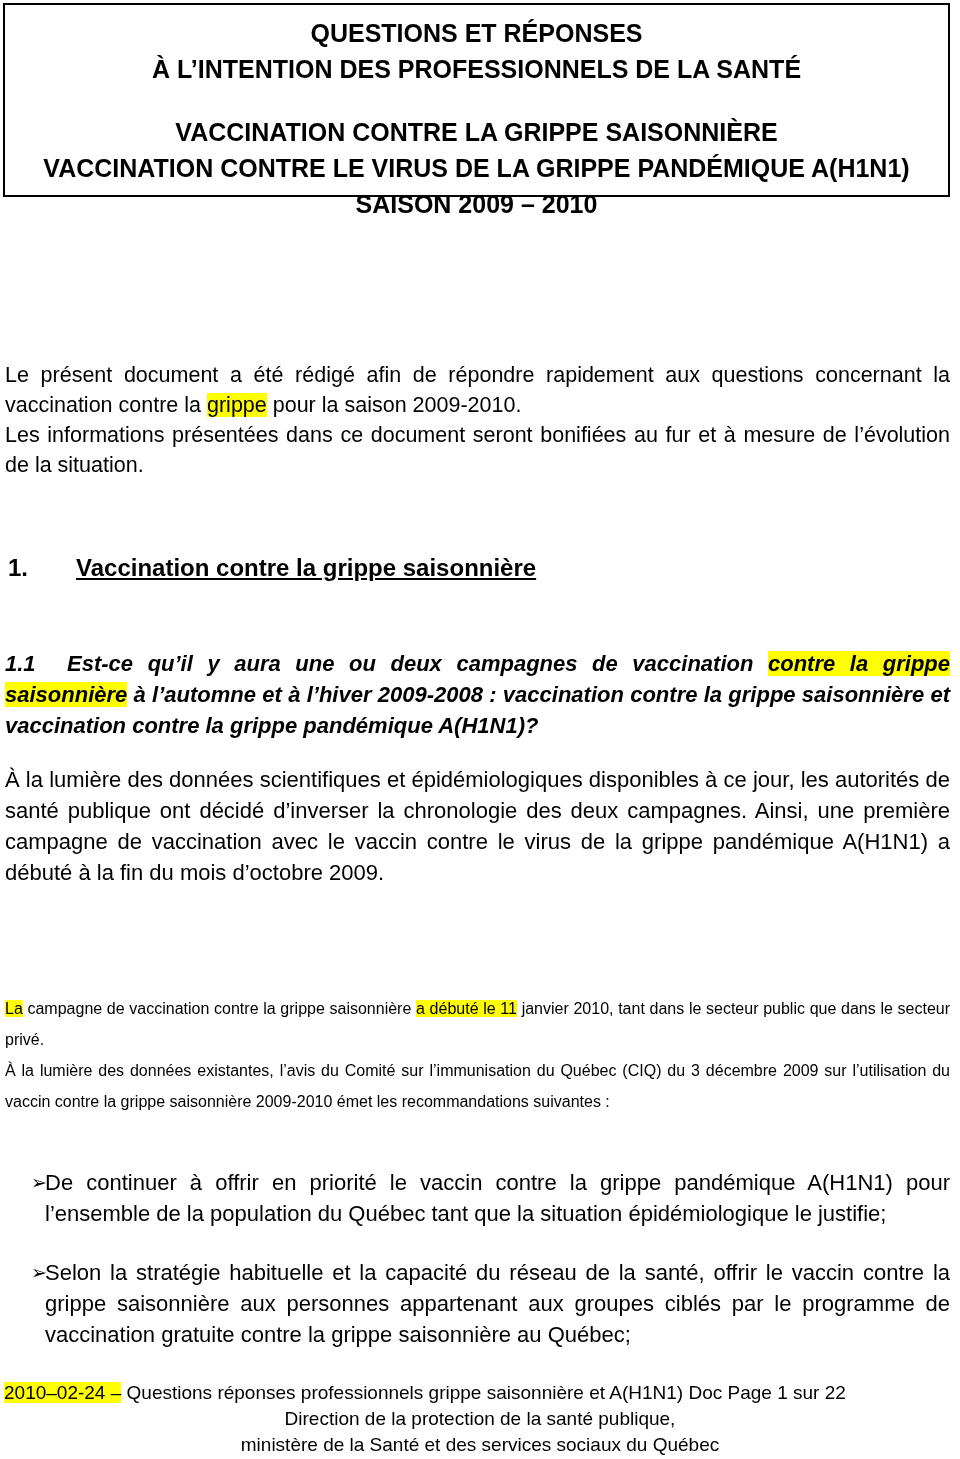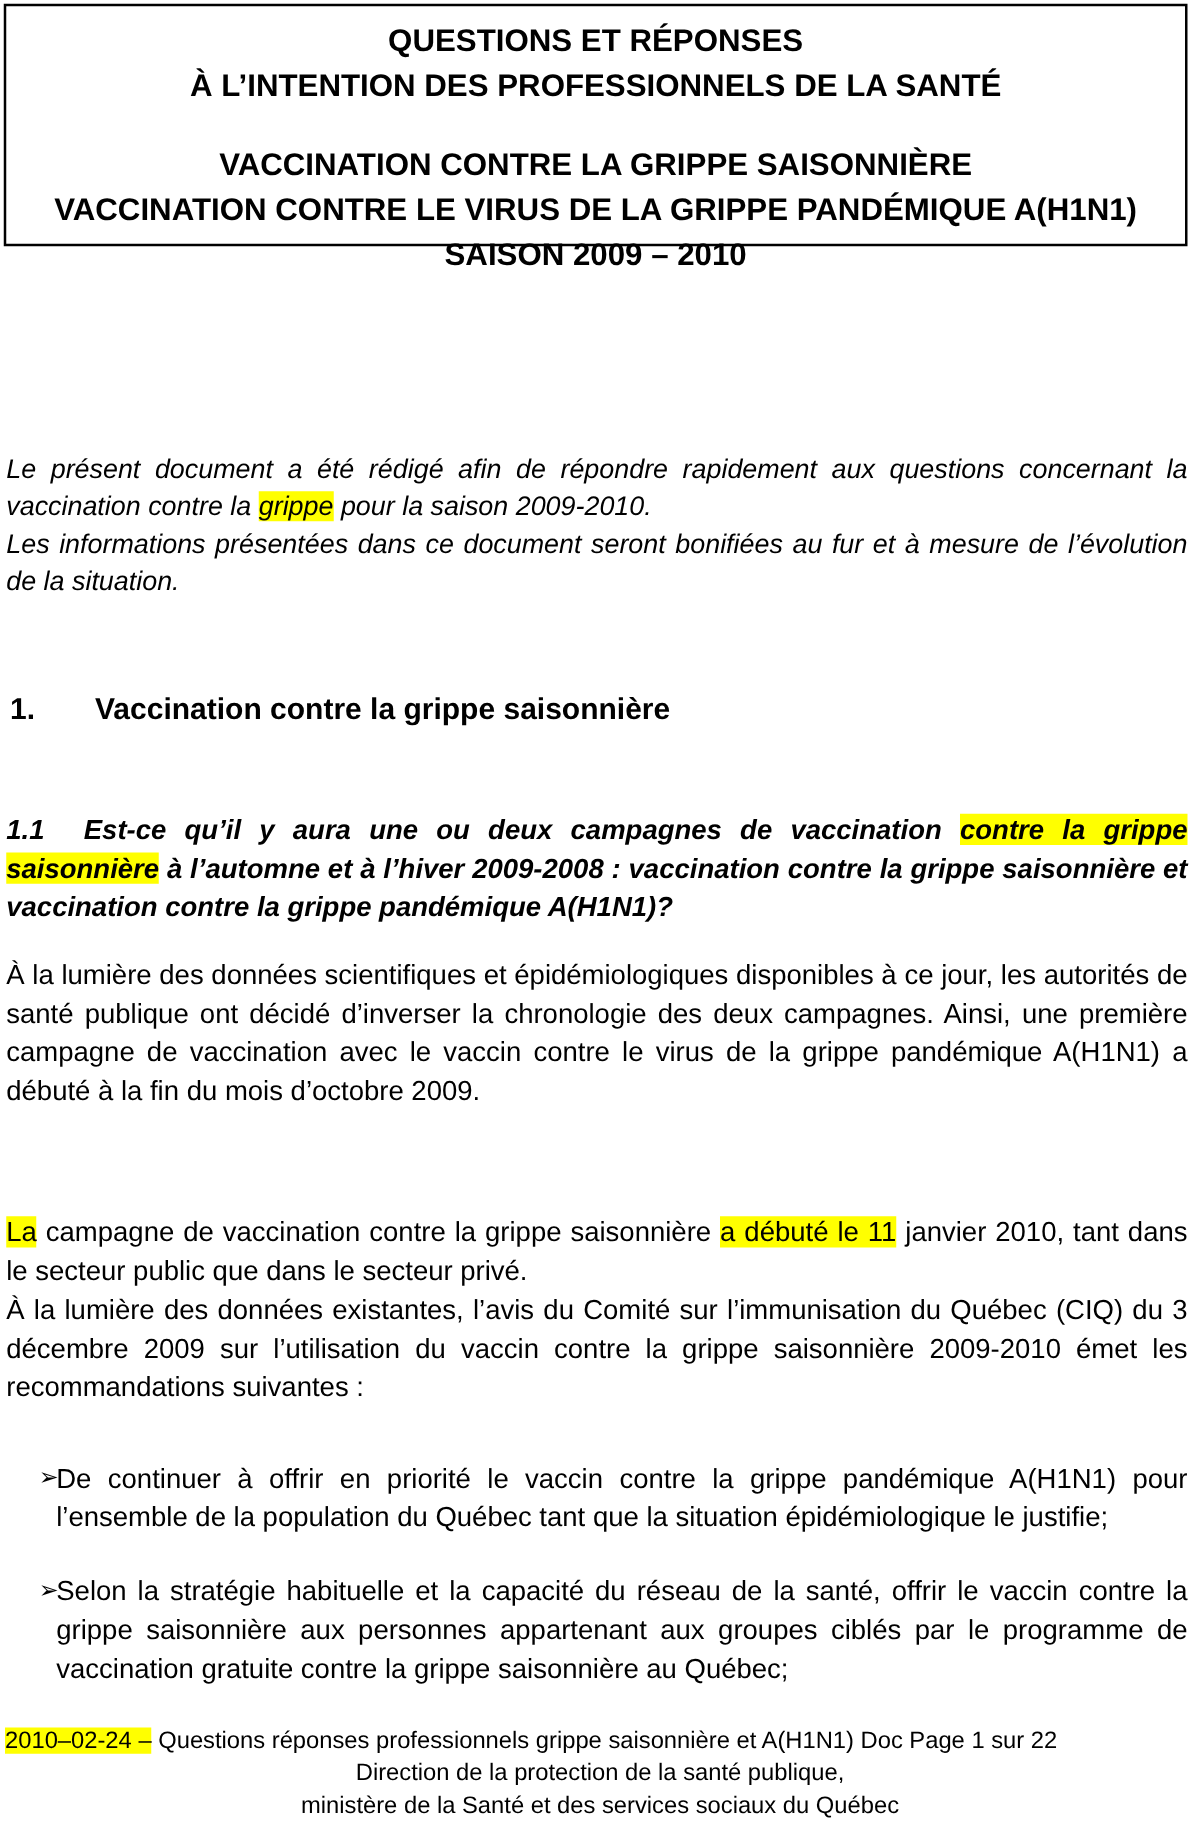--- a/index.html
+++ b/index.html
@@ -57,35 +57,35 @@
     line-height: 30px;
     white-space: nowrap;
   }
 
   
   .intro {
     position: absolute;
     left: 5px;
     top: 360px;
     width: 945px;
-    font-style: italic;
     font-size: 21.5px;
     line-height: 30px;
     text-align: justify;
   }
 
   
   .section-heading {
     position: absolute;
     left: 8px;
     top: 552px;
     width: 940px;
     font-weight: bold;
     font-size: 24px;
     line-height: 32px;
+    text-decoration: underline;
   }
   .section-heading .num { display: inline-block; width: 68px; }
 
   
   .q11 {
     position: absolute;
     left: 5px;
     top: 648px;
     width: 945px;
     font-weight: bold;
@@ -117,23 +117,23 @@
     font-style: italic;
     font-size: 22px;
     line-height: 31px;
   }
   .q12 .num { display: inline-block; width: 62px; }
 
   
   .a12 {
     position: absolute;
     left: 5px;
-    top: 970px;
-    width: 945px;
-    font-size: 22px;
+    top: 993px;
+    width: 945px;
+    font-size: 16px;
     line-height: 31px;
     text-align: justify;
   }
 
   
   .bullets {
     position: absolute;
     left: 5px;
     top: 1167px;
     width: 945px;

